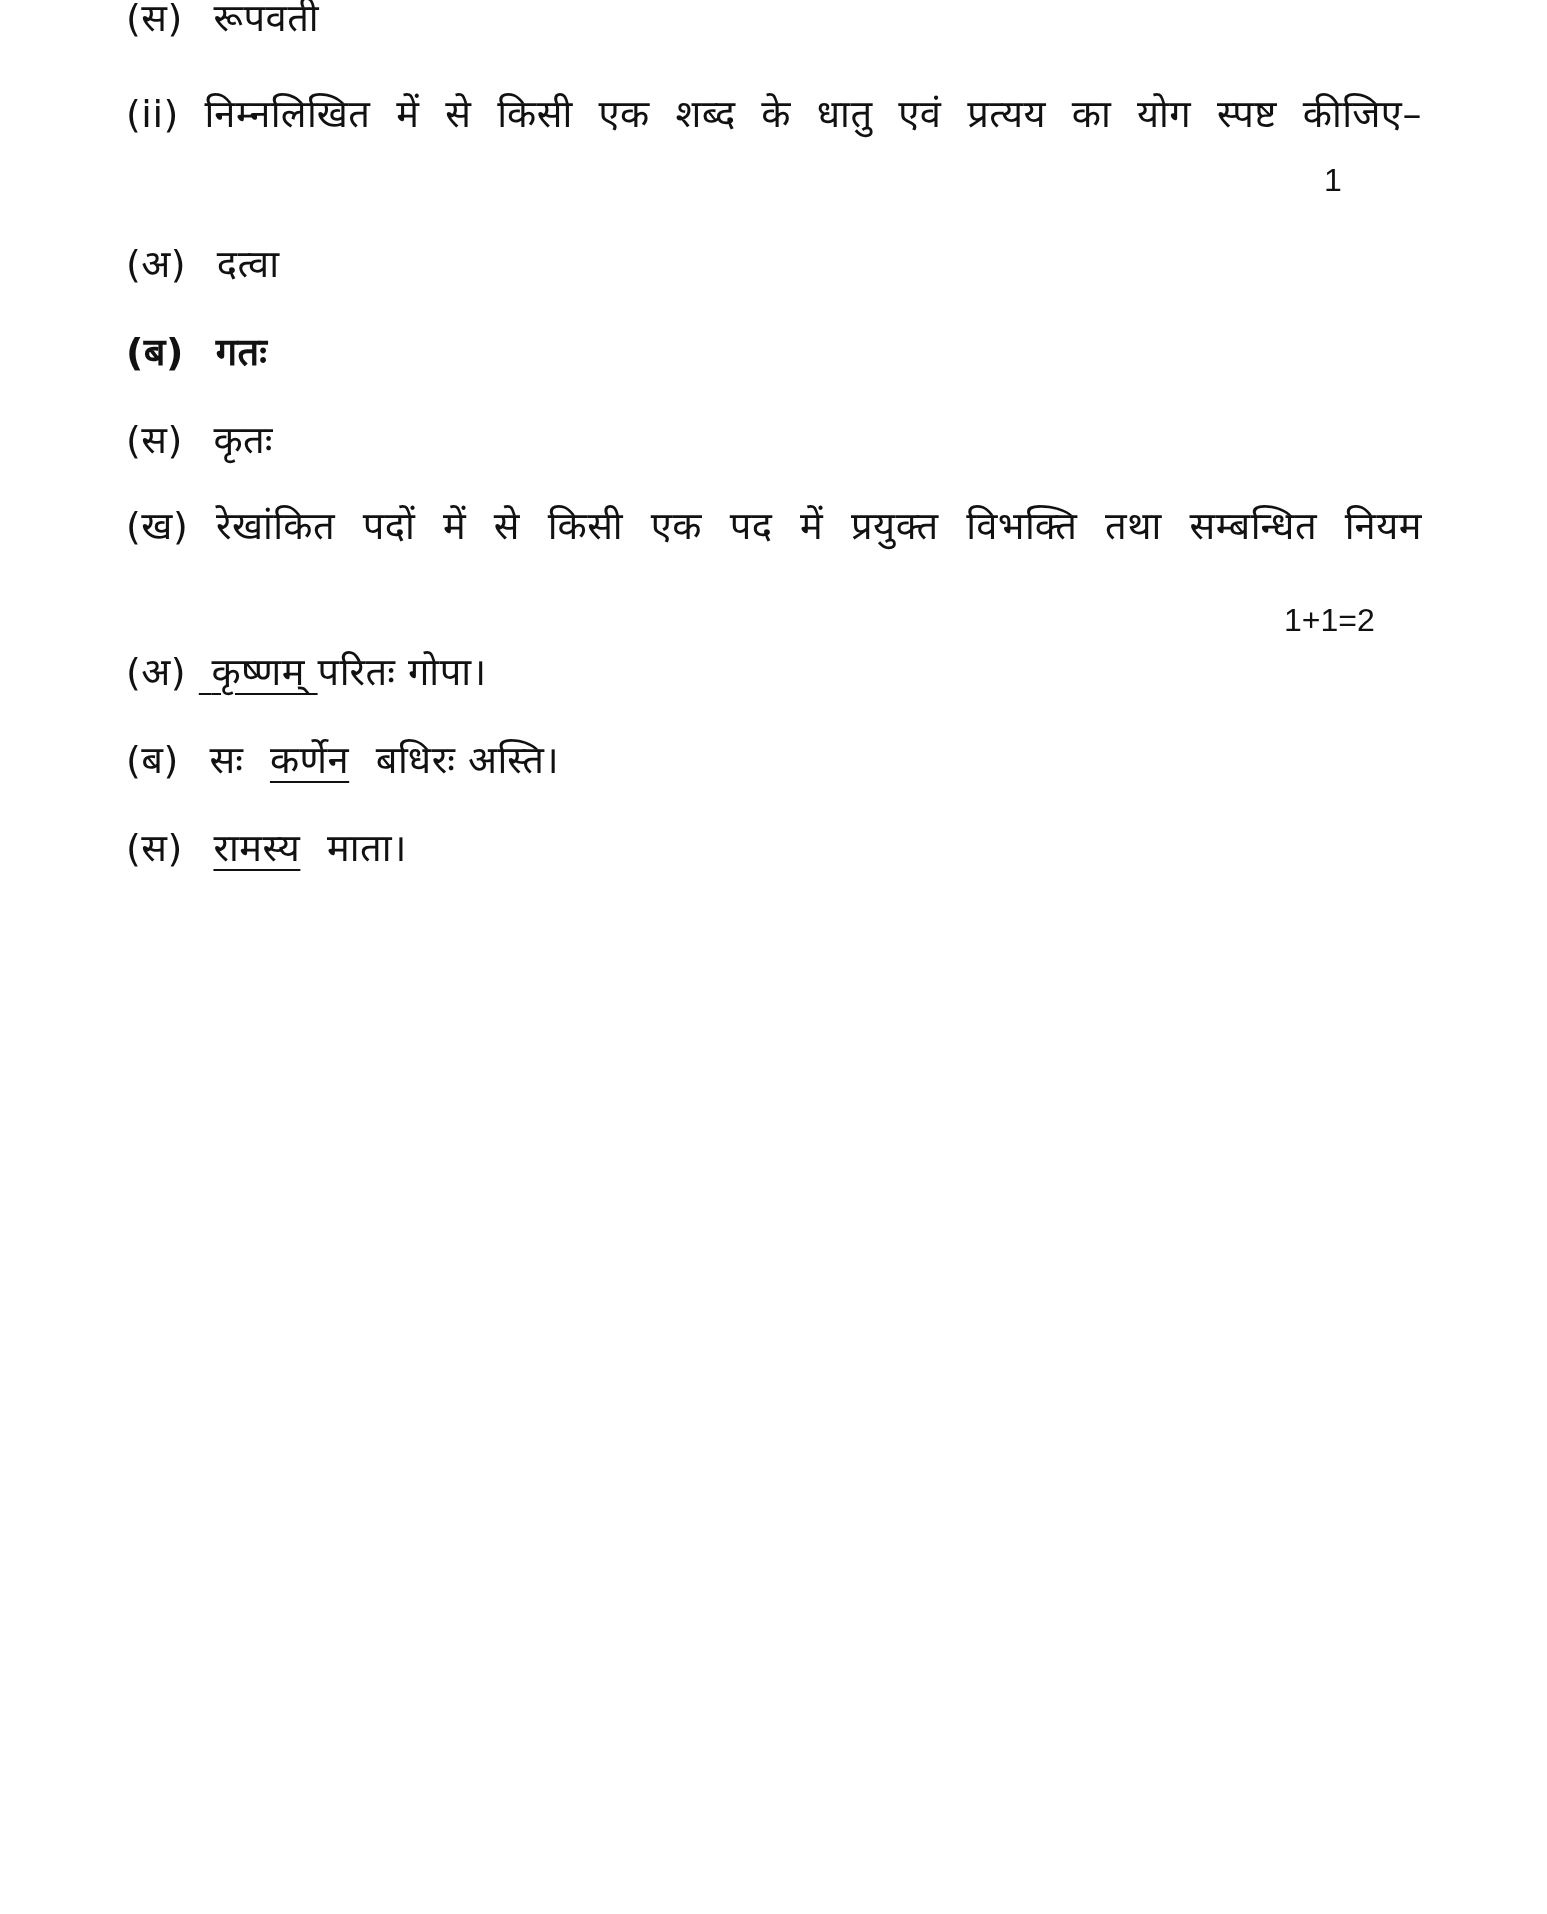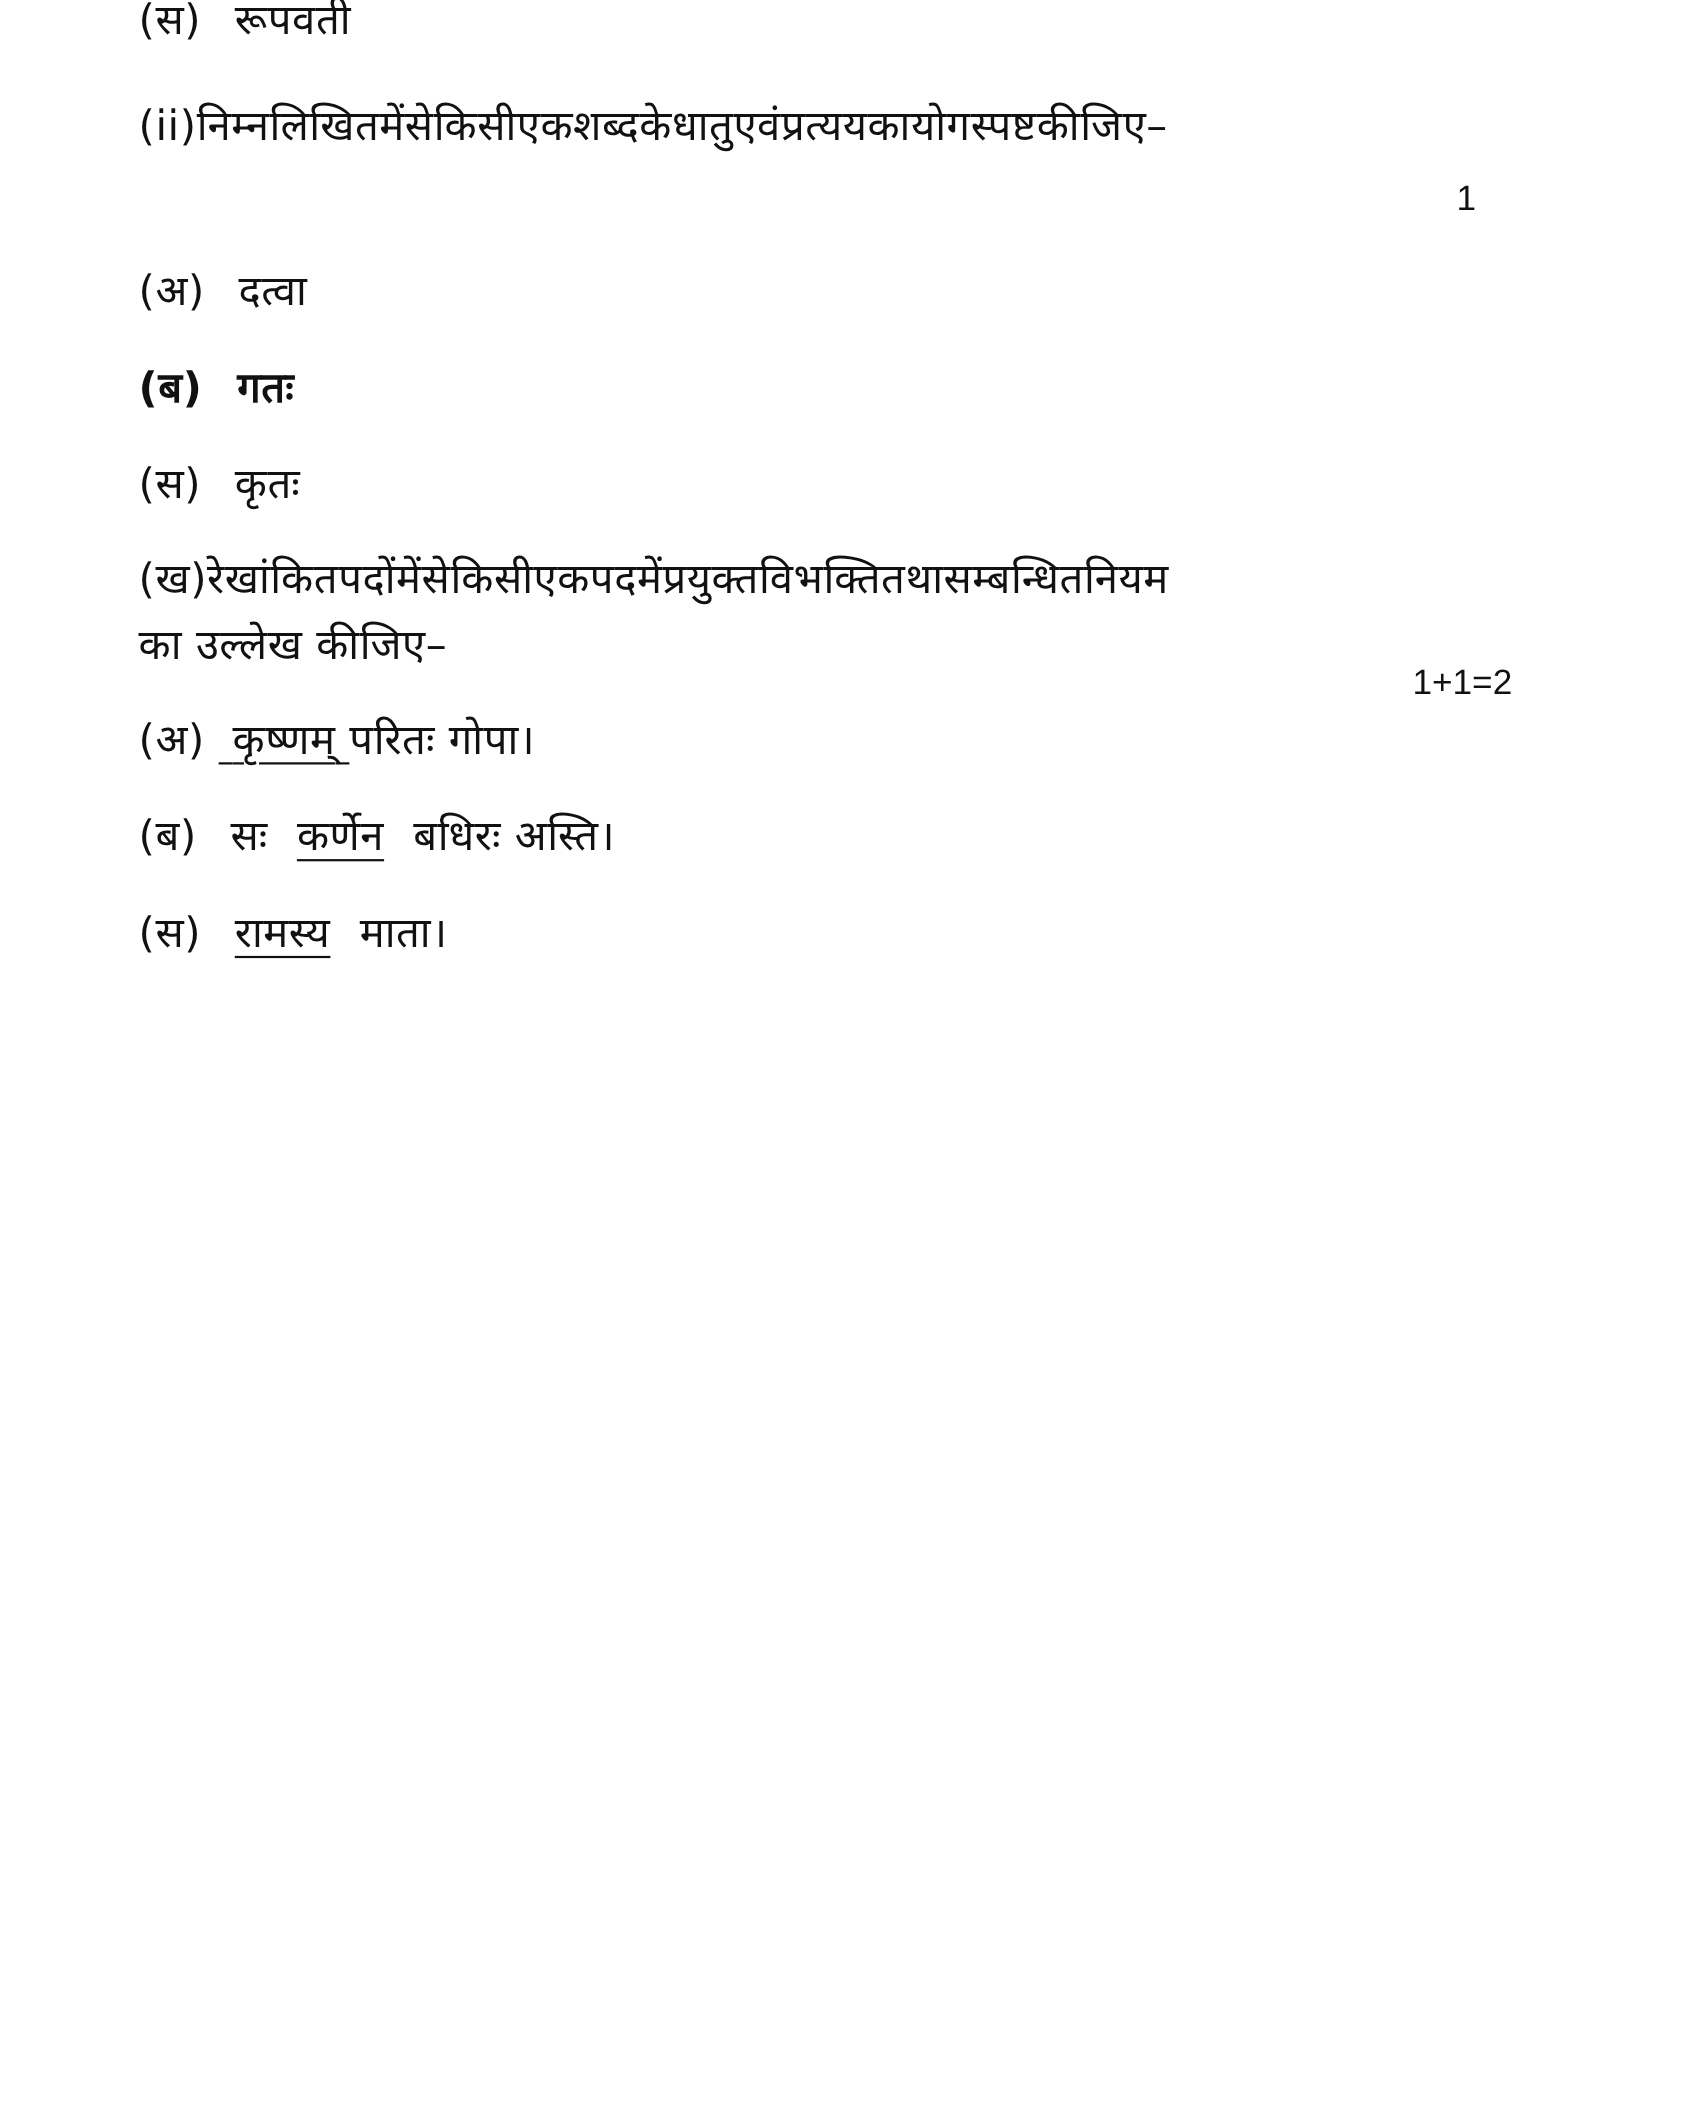--- a/index.html
+++ b/index.html
@@ -26,20 +26,21 @@
       position: absolute;
       left: 126px;
       font-size: 38px;
       line-height: 48px;
       white-space: nowrap;
       letter-spacing: 0.5px;
     }
     .justified {
       width: 1296px;
       display: flex;
+      justify-content: space-between;
       white-space: nowrap;
     }
     .marks {
       position: absolute;
       font-family: "Liberation Sans", sans-serif;
       font-size: 32px;
       line-height: 40px;
       color: #111111;
     }
     .label {
@@ -103,21 +104,20 @@
     <span>किसी</span>
     <span>एक</span>
     <span>पद</span>
     <span>में</span>
     <span>प्रयुक्त</span>
     <span>विभक्ति</span>
     <span>तथा</span>
     <span>सम्बन्धित</span>
     <span>नियम</span>
   </div>
-  <div class="line" style="top:562px;">का उल्लेख कीजिए–</div>
   <div class="marks" style="left:1284px; top:600px;">1+1=2</div>
 
   <div class="line" style="top:736px;">
     <span class="label">(ब)</span>
     <span>सः</span><span class="gap"></span>
     <span class="ul">कर्णेन</span><span class="gap"></span>
     <span>बधिरः अस्ति।</span>
   </div>
   <div class="line" style="top:648px;">
     <span>(अ)</span>

